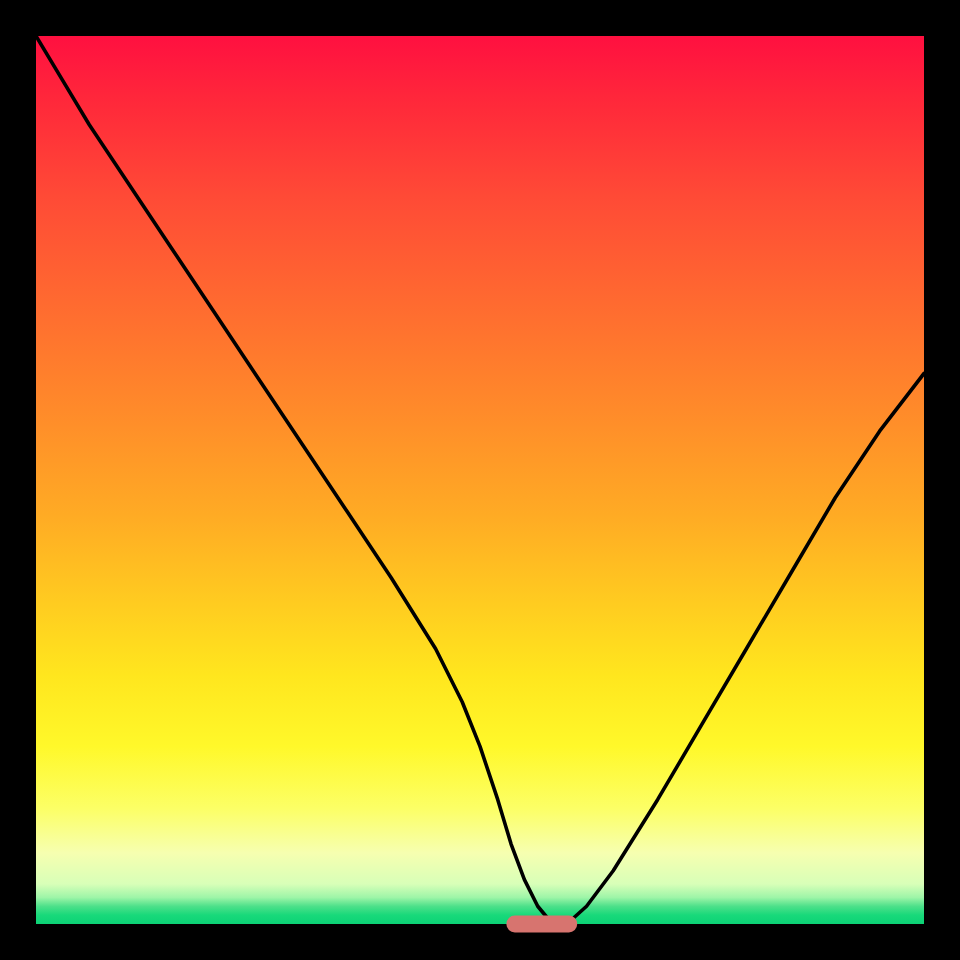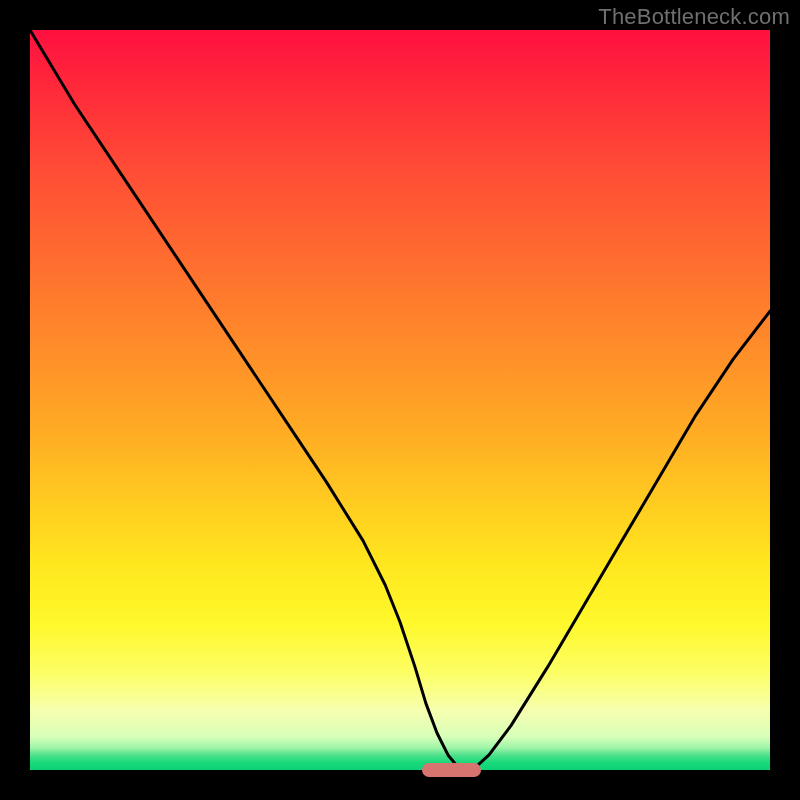--- a/index.html
+++ b/index.html
@@ -66,21 +66,20 @@
     border-radius: 8px;
     background: #d7746f;
     bottom: 0px;
     transform: translateY(50%);
   }
 </style>
 </head>
 <body>
 
 <div class="frame">
-  <div class="attribution">TheBottleneck.com</div>
 
   <div class="plot-area">
     <svg class="overlay" viewBox="0 0 740 740" preserveAspectRatio="none">
       <path id="curve-path" fill="none" stroke="#000" stroke-width="3" stroke-linecap="round" stroke-linejoin="round" d="M0.00 0.00 L22.20 37.00 L44.40 74.00 L66.60 107.30 L88.80 140.60 L111.00 173.90 L148.00 229.40 L185.00 284.90 L222.00 340.40 L259.00 395.90 L296.00 451.40 L333.00 510.60 L355.20 555.00 L370.00 592.00 L384.80 636.40 L395.90 673.40 L407.00 703.00 L418.10 725.20 L429.20 738.52 L444.00 738.52 L458.80 725.20 L481.00 695.60 L518.00 636.40 L555.00 573.50 L592.00 510.60 L629.00 447.70 L666.00 384.80 L703.00 329.30 L740.00 281.20"></path>
     </svg>
     <div id="marker" class="marker" style="left: 392.2px; width: 59.2px;"></div>
   </div>
 </div>
 
 </body></html>

